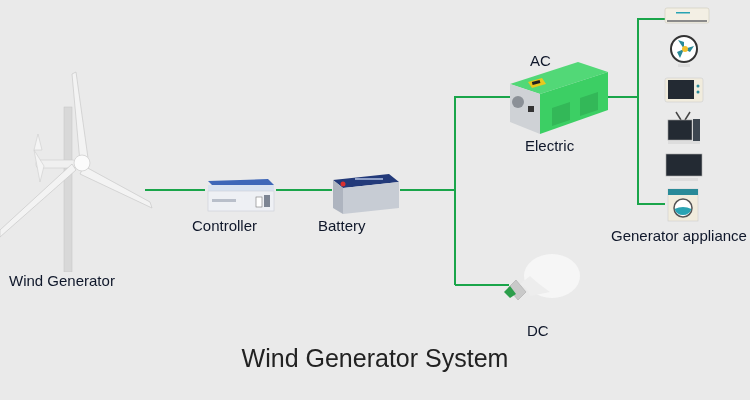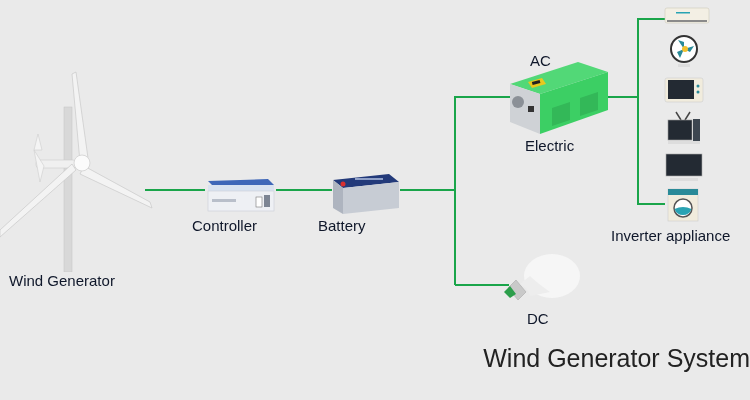--- a/index.html
+++ b/index.html
@@ -1,20 +1,20 @@
 <!DOCTYPE html>
 <html><head>
 <meta charset="utf-8">
 <style>
   html,body{margin:0;padding:0;}
   body{width:750px;height:400px;background:#eaeaea;position:relative;overflow:hidden;font-family:"Liberation Sans",sans-serif;color:#222;}
   .abs{position:absolute;}
   .lbl{position:absolute;font-size:15px;color:#0f172a;white-space:nowrap;}
   svg.wires{position:absolute;left:0;top:0;}
-  .title{position:absolute;left:0;width:750px;top:344px;text-align:right;font-size:25px;color:#222;}
+  .title{position:absolute;left:0;width:750px;top:344px;text-align:center;font-size:25px;color:#222;}
 </style>
 </head>
 <body>
 
 <svg class="wires" width="750" height="400">
   <g stroke="#1aa54a" stroke-width="2" fill="none">
     <line x1="145" y1="190" x2="205" y2="190"></line>
     <line x1="276" y1="190" x2="332" y2="190"></line>
     <line x1="400" y1="190" x2="455" y2="190"></line>
     <polyline points="455,285 455,97 510,97"></polyline>
@@ -68,21 +68,21 @@
   <path d="M72,40 L90,34 L90,52 L72,58 Z" fill="#33b858"></path>
 </svg>
 <div class="lbl" style="left:525px;top:137px">Electric</div>
 
 <svg class="abs" style="left:500px;top:252px" width="82" height="60" viewBox="0 0 82 60">
   <path d="M8,36 L16,28 L26,40 L18,48 Z" fill="#c9c9c9" stroke="#aaa" stroke-width="0.6"></path>
   <path d="M4,40 L10,34 L16,42 L10,46 Z" fill="#2c9e4b"></path>
   <ellipse cx="52" cy="24" rx="28" ry="22" fill="#f6f6f6"></ellipse>
   <path d="M20,32 Q28,36 30,44 L50,40 Q36,30 30,24 Z" fill="#ededed"></path>
 </svg>
-<div class="lbl" style="left:527px;top:310px">DC</div>
+<div class="lbl" style="left:527px;top:322px">DC</div>
 
 <svg class="abs" style="left:664px;top:6px" width="46" height="20" viewBox="0 0 46 20">
   <rect x="1" y="2" width="44" height="15" rx="2" fill="#f3efe4" stroke="#cfc9ba" stroke-width="0.6"></rect>
   <rect x="12" y="6" width="14" height="1.5" fill="#27a3b3"></rect>
   <rect x="3" y="14" width="40" height="2" fill="#8a8a8a"></rect>
 </svg>
 <svg class="abs" style="left:668px;top:34px" width="32" height="36" viewBox="0 0 32 36">
   <circle cx="16" cy="15" r="13" fill="#fff" stroke="#333" stroke-width="2"></circle>
   <path d="M16,15 L10,6 L16,8 Z M16,15 L26,12 L22,18 Z M16,15 L12,24 L9,18 Z" fill="#2a8a98"></path>
   <circle cx="17" cy="15" r="3" fill="#f2c12e"></circle>
@@ -104,15 +104,15 @@
 <svg class="abs" style="left:664px;top:152px" width="40" height="30" viewBox="0 0 40 30">
   <rect x="2" y="2" width="36" height="22" fill="#232a33" stroke="#aaa" stroke-width="0.6"></rect>
   <rect x="6" y="26" width="28" height="3" fill="#ddd"></rect>
 </svg>
 <svg class="abs" style="left:667px;top:188px" width="32" height="34" viewBox="0 0 32 34">
   <rect x="1" y="1" width="30" height="32" fill="#f1ecdd" stroke="#ccc" stroke-width="0.6"></rect>
   <rect x="1" y="1" width="30" height="6" fill="#2a8a98"></rect>
   <circle cx="16" cy="20" r="9" fill="#fff" stroke="#555" stroke-width="1.5"></circle>
   <path d="M7.5,21 Q16,17 24.5,21 A9,9 0 0 1 7.5,21 Z" fill="#2aa3b3"></path>
 </svg>
-<div class="lbl" style="left:611px;top:227px">Inverter appliance</div>
+<div class="lbl" style="left:611px;top:227px">Generator appliance</div>
 
 <div class="title">Wind Generator System</div>
 
 </body></html>

